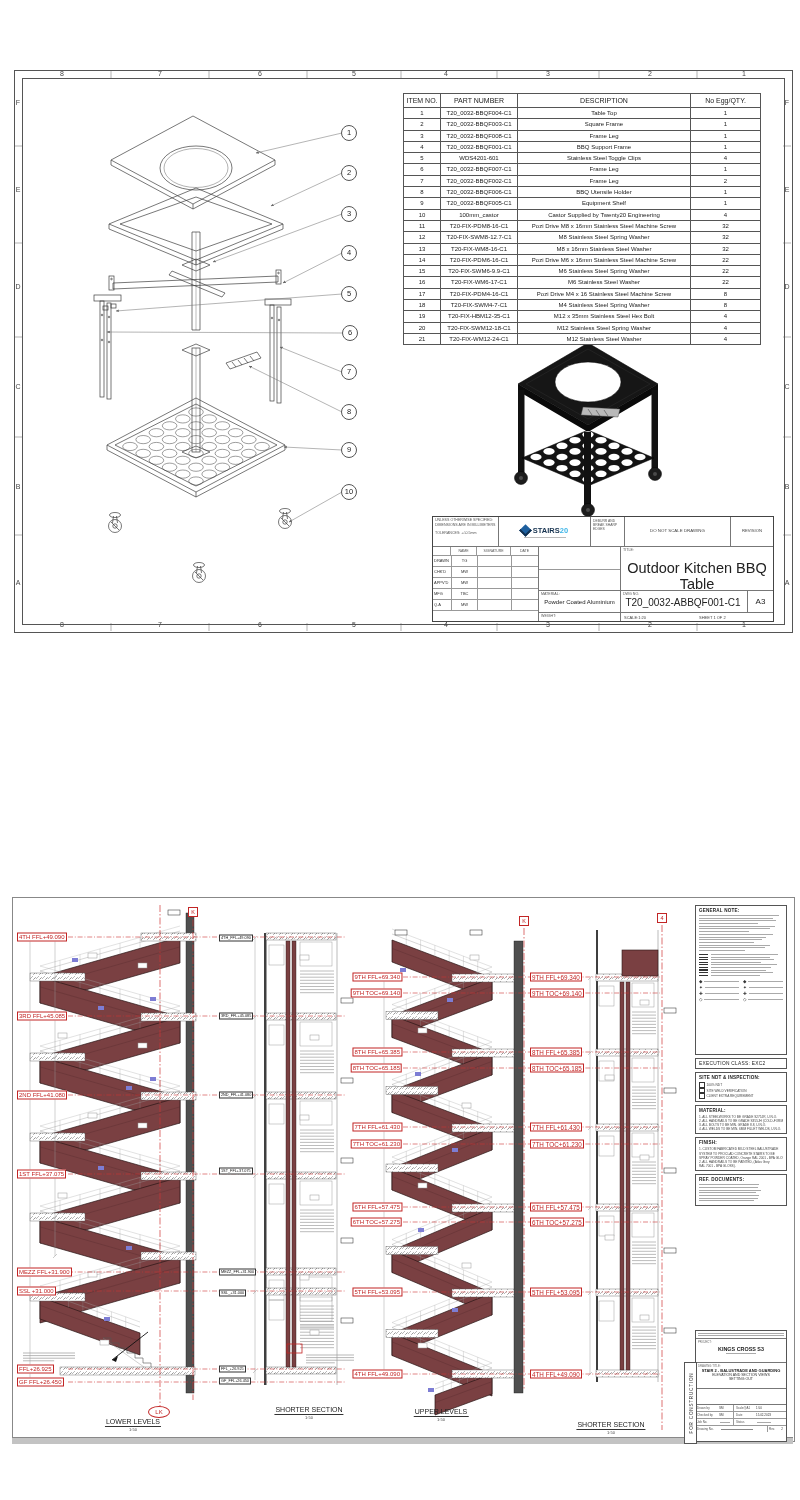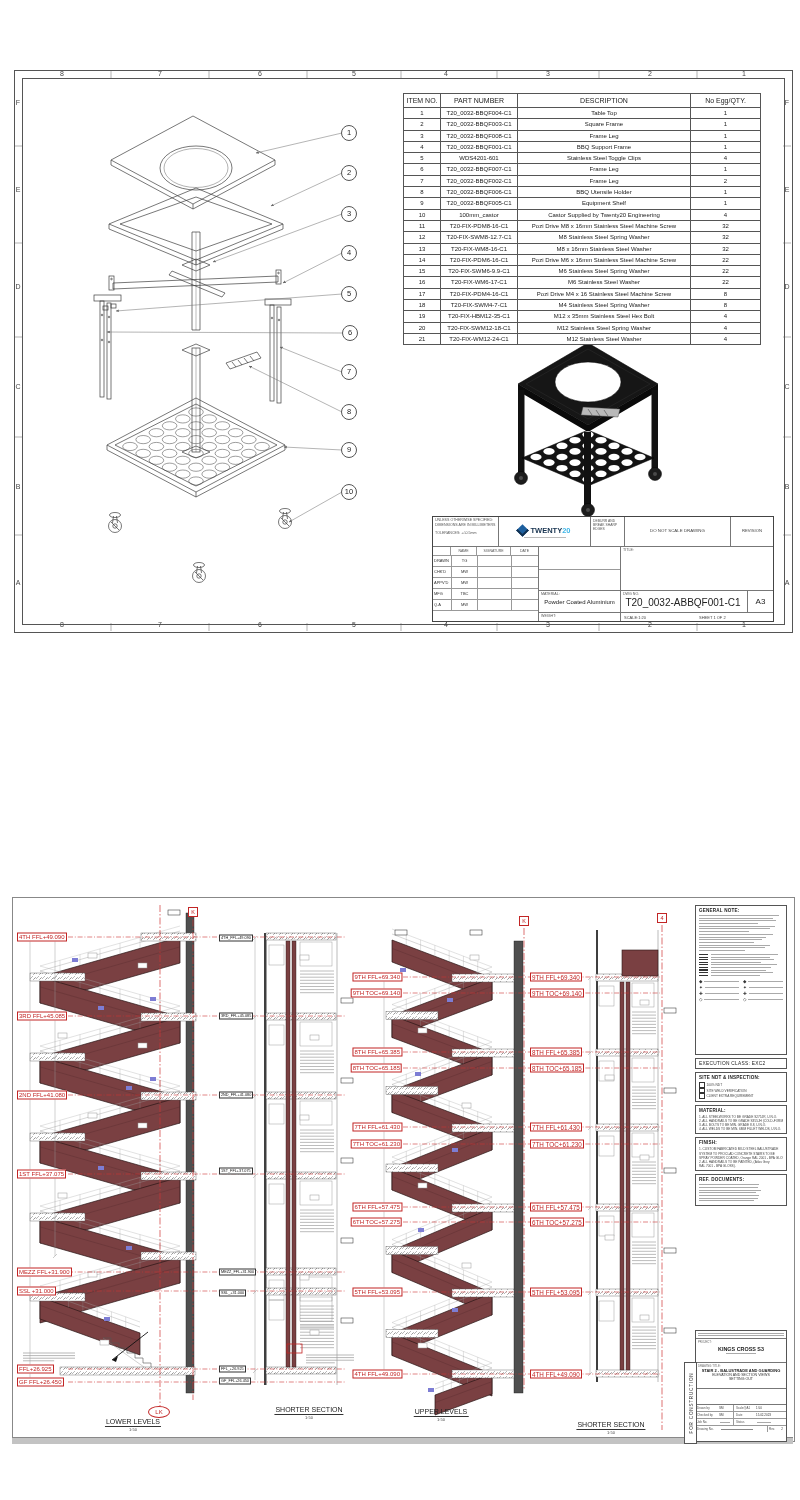--- a/index.html
+++ b/index.html
@@ -987,21 +987,21 @@
       </tbody>
   </table>
 
   <div id="tb1">
     <div class="cell" style="left:0;top:0;width:66px;height:30px;">
       <span class="tinylab">UNLESS OTHERWISE SPECIFIED:</span>
       <span class="tinylab">DIMENSIONS ARE IN MILLIMETERS</span>
       <span class="tinylab" style="margin-top:3px">TOLERANCES: +/-0.5mm</span>
     </div>
     <div class="cell" style="left:66px;top:0;width:92px;height:30px;text-align:center;padding-top:9px;">
-      <span class="logoicon"></span><span class="logoa">TWENTY</span><span class="logob">20</span>
+      <span class="logoicon"></span><span class="logoa">STAIRS</span><span class="logob">20</span>
       <div style="width:42px;height:1px;background:#bbb;margin:1.5px auto 0;"></div>
     </div>
     <div class="cell" style="left:158px;top:0;width:34px;height:30px;font-size:3.4px;color:#555;padding:2px;box-sizing:border-box;">DEBURR AND BREAK SHARP EDGES</div>
     <div class="cell" style="left:192px;top:0;width:106px;height:30px;text-align:center;font-size:4.4px;color:#444;line-height:28px;">DO NOT SCALE DRAWING</div>
     <div class="cell" style="left:298px;top:0;width:42px;height:30px;border-right:none;text-align:center;font-size:4.2px;color:#444;line-height:28px;">REVISION</div>
 
     <div class="cell" style="left:0;top:30px;width:106px;height:74px;border-bottom:none;">
       <div class="shead">
         <span style="width:17px;"></span>
         <span style="width:25px;">NAME</span>
@@ -1044,20 +1044,21 @@
     </div>
     <div class="cell" style="left:106px;top:74px;width:82px;height:22px;">
       <span class="tinylab">MATERIAL:</span>
       <div style="font-size:6px;text-align:center;margin-top:3px;color:#222;">Powder Coated Aluminium</div>
     </div>
     <div class="cell" style="left:106px;top:96px;width:82px;height:8px;border-bottom:none;">
       <span class="tinylab">WEIGHT:</span>
     </div>
     <div class="cell" style="left:188px;top:30px;width:152px;height:44px;border-right:none;">
       <span class="tinylab">TITLE:</span>
+      <div id="dtitle1"><span>Outdoor Kitchen BBQ</span><br><span>Table</span></div>
     </div>
     <div class="cell" style="left:188px;top:74px;width:152px;height:22px;border-right:none;">
       <span class="tinylab">DWG NO.</span>
       <div style="position:absolute;left:0;top:6px;width:124px;text-align:center;font-size:10px;color:#222;">T20_0032-ABBQF001-C1</div>
       <div style="position:absolute;right:0;top:0;width:26px;height:22px;border-left:0.5px solid #777;text-align:center;font-size:8px;line-height:22px;color:#222;box-sizing:border-box;">A3</div>
     </div>
     <div class="cell" style="left:188px;top:96px;width:152px;height:8px;border-right:none;border-bottom:none;font-size:4px;color:#444;">
       <span style="position:absolute;left:3px;top:2px;">SCALE:1:20</span>
       <span style="position:absolute;left:78px;top:2px;">SHEET 1 OF 2</span>
     </div>

